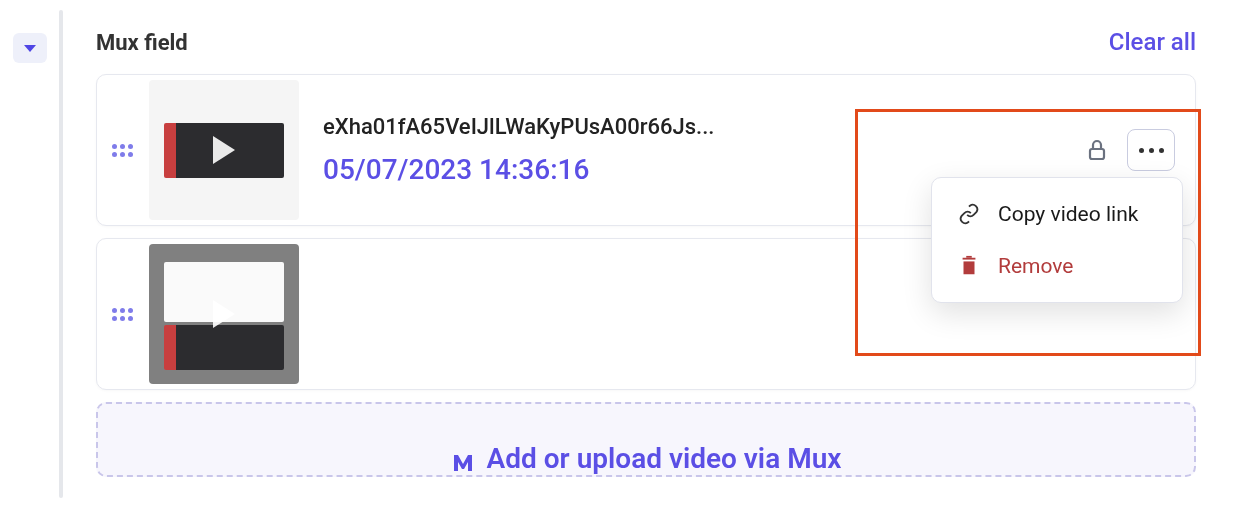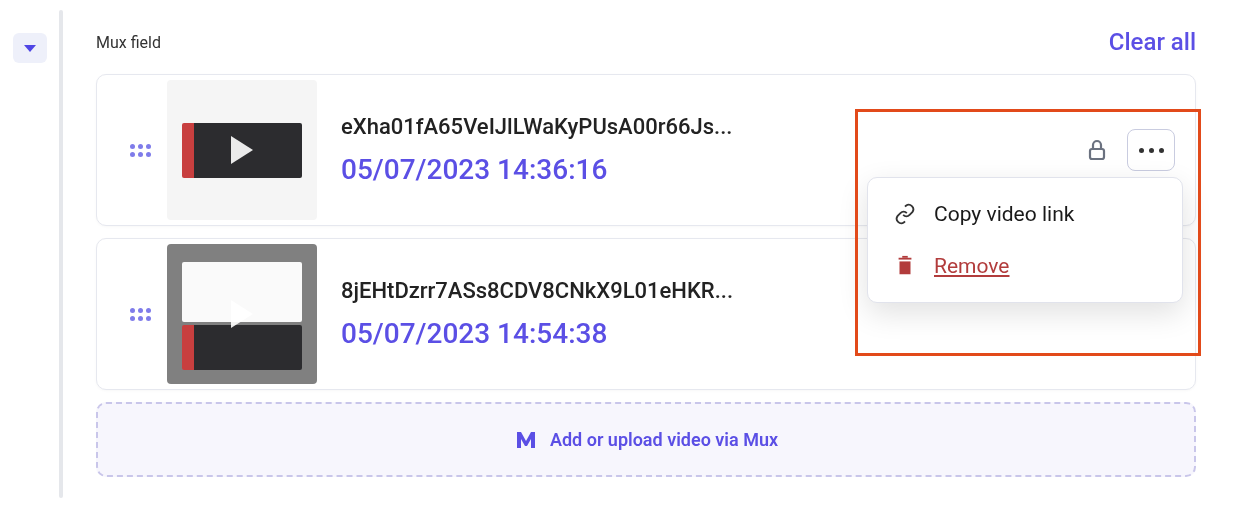--- a/index.html
+++ b/index.html
@@ -45,39 +45,39 @@
       right: 38px;
       top: 28px;
     }
     .header-row {
       display: flex;
       justify-content: space-between;
       align-items: center;
       margin-bottom: 18px;
     }
     .field-title {
-      font-size: 16px;
-      font-weight: 400;
+      font-size: 22px;
+      font-weight: 700;
       color: #333;
     }
     .clear-all {
       font-size: 24px;
       color: #5b4fe5;
       cursor: pointer;
       font-weight: 500;
       text-decoration: none;
     }
     .card {
       display: flex;
       align-items: center;
       background: #fff;
       border: 1px solid #e6e8ef;
       border-radius: 10px;
       margin-bottom: 12px;
-      padding: 10px 20px 10px 20px;
+      padding: 10px 20px 10px 2px;
       height: 152px;
       box-shadow: 0 1px 3px rgba(0,0,0,0.03);
       position: relative;
     }
     .drag-handle {
       width: 26px;
       height: 26px;
       display: flex;
       flex-wrap: wrap;
       align-content: center;
@@ -148,44 +148,44 @@
       border-radius: 8px;
       display:flex;align-items:center;justify-content:center;gap:5px;
       cursor:pointer;
       background:#fff;
     }
     .more-btn .d{ width:5px;height:5px;border-radius:50%;background:#333;}
     .popover {
       position: absolute;
       right: 12px;
       top: 102px;
-      width: 316px;
+      width: 252px;
       background: #fff;
       border: 1px solid #e1e3ec;
       border-radius: 10px;
       box-shadow: 0 10px 30px rgba(0,0,0,0.12);
       z-index: 30;
       padding: 10px 0;
     }
     .popover-item {
       display:flex;
       align-items:center;
       gap: 18px;
       padding: 14px 26px;
       font-size: 21px;
       cursor:pointer;
     }
-    .popover-item.danger { color:#b23c3c;text-decoration:underline; }
+    .popover-item.danger { color:#b23c3c; }
     .upload-area {
       height: 75px;
       border: 2px dashed #c9c6ea;
       border-radius: 10px;
       background:#f7f6fd;
-      display:flex;align-items:center;justify-content:center;gap:12px;
-      font-size:18px;
+      display:flex;align-items:flex-end;justify-content:center;gap:12px;
+      font-size:28px;
       color:#5b4fe5;
       font-weight:600;
       cursor:pointer;
     }
     .highlight-box {
       position:absolute;
       right:33px;
       top:109px;
       width:346px;
       height:247px;
@@ -266,24 +266,20 @@
         <span class="dot"></span>
         <span class="dot"></span>
         <span class="dot"></span>
         <span class="dot"></span>
     </div>
     <div class="thumb dark">
       <div style="position:absolute;top:18px;width:120px;height:60px;background:#fafafa;border-radius:2px;"></div>
       <div style="position:absolute;bottom:14px;width:120px;height:45px;background:#2c2c2f;border-left:12px solid #c83f3f;border-radius:2px;"></div>
       <div class="play-tri"></div>
     </div>
-    <div class="card-body">
-      <div class="video-id">8jEHtDzrr7ASs8CDV8CNkX9L01eHKR...</div>
-      <div class="timestamp">05/07/2023 14:54:38</div>
-    </div>
     <div class="card-actions">
     </div>
   </div>
 
   <div class="upload-area">
     <svg width="24" height="24" viewBox="0 0 24 24" fill="#5b4fe5">
       <path d="M3 4 L3 20 L7 20 L7 11 L11 18 L13 18 L17 11 L17 20 L21 20 L21 4 L17 4 L12 13 L7 4 Z"></path>
     </svg>
     <span>Add or upload video via Mux</span>
   </div>

